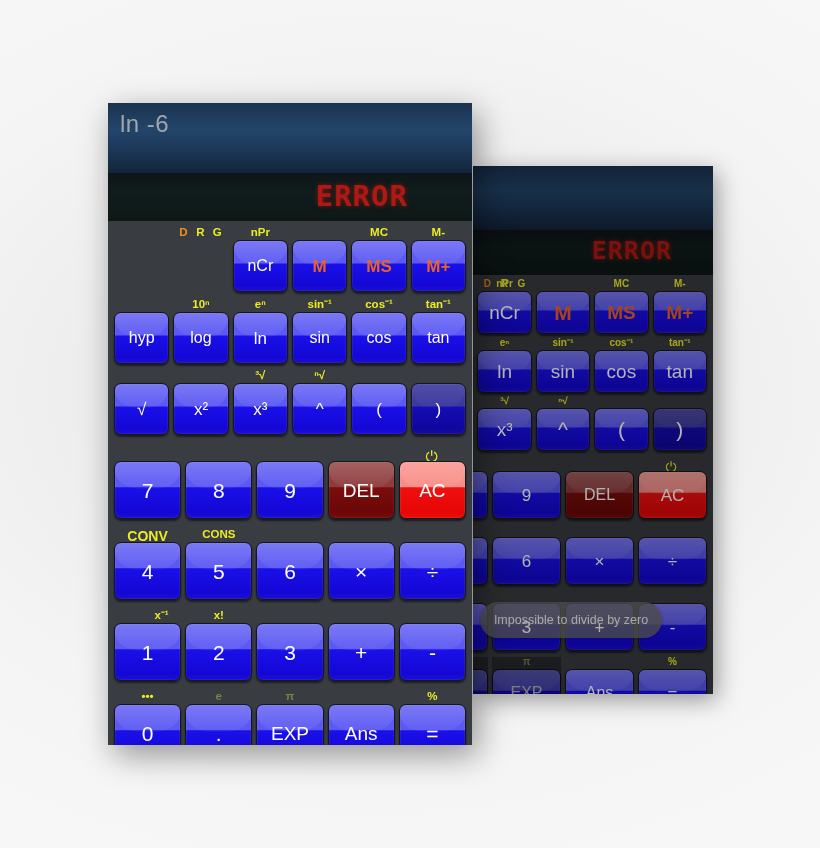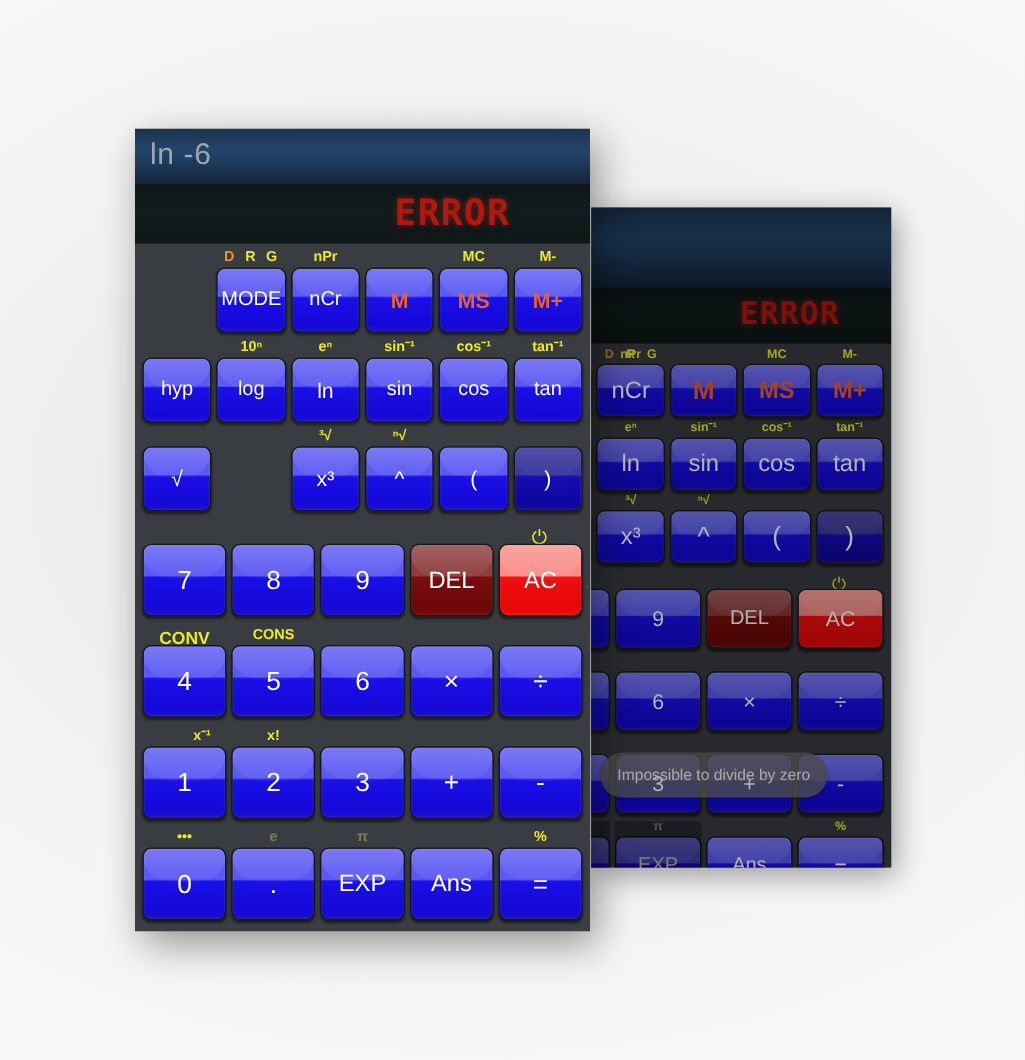--- a/index.html
+++ b/index.html
@@ -230,36 +230,33 @@
         <span class="lab" style="font-size: 17px;">=</span>
       </div>
     </div>
   <div class="toast" id="toast-back" style="left:7px;top:436px;width:182px;height:36px;font-size:12.5px;">
     <span>Impossible to divide by zero</span>
   </div>
   <div class="dim"></div>
 </div>
 
 <div class="calc" id="calc-front">
-  <div class="display" style="height:44px;">
+  <div class="display" style="height:70px;">
     <div class="expr" style="font-size:24px;top:7px;">ln -6</div>
   </div>
   <div class="result-area" style="height:48px;">
     <div class="result" style="font-size:29px;right:64px;top:6px;">ERROR</div>
   </div>
   <div class="keypad" id="keypad-front" style="height:534px;">
       <div class="hint" style="left: 124.667px; width: 55.3333px; top: 6px; font-size: 11.5px;">nPr</div>
       <div class="hint" style="left: 243.333px; width: 55.3333px; top: 6px; font-size: 11.5px;">MC</div>
       <div class="hint" style="left: 302.667px; width: 55.3333px; top: 6px; font-size: 11.5px;">M-</div>
       <div class="hint orange" style="left: 69.3333px; width: 12px; top: 6px; font-size: 11.5px;">D</div>
       <div class="hint" style="left: 86.3333px; width: 12px; top: 6px; font-size: 11.5px;">R</div>
       <div class="hint" style="left: 103.333px; width: 12px; top: 6px; font-size: 11.5px;">G</div>
-      <div class="key" style="left: 65.3333px; top: 19px; width: 55.3333px; height: 52px;">
-        <span class="lab" style="font-size: 16px;">MODE</span>
-      </div>
       <div class="key" style="left: 124.667px; top: 19px; width: 55.3333px; height: 52px;">
         <span class="lab" style="font-size: 16px;">nCr</span>
       </div>
       <div class="key mem" style="left: 184px; top: 19px; width: 55.3333px; height: 52px;">
         <span class="lab" style="font-size: 17px;">M</span>
       </div>
       <div class="key mem" style="left: 243.333px; top: 19px; width: 55.3333px; height: 52px;">
         <span class="lab" style="font-size: 17px;">MS</span>
       </div>
       <div class="key mem" style="left: 302.667px; top: 19px; width: 55.3333px; height: 52px;">
@@ -286,20 +283,23 @@
         <span class="lab" style="font-size: 16px;">cos</span>
       </div>
       <div class="key" style="left: 302.667px; top: 91px; width: 55.3333px; height: 52px;">
         <span class="lab" style="font-size: 16px;">tan</span>
       </div>
       <div class="hint" style="left: 124.667px; width: 55.3333px; top: 149px; font-size: 11.5px;">³√</div>
       <div class="hint" style="left: 184px; width: 55.3333px; top: 149px; font-size: 11.5px;">ⁿ√</div>
       <div class="key" style="left: 6px; top: 162px; width: 55.3333px; height: 52px;">
         <span class="lab" style="font-size: 17px;">√</span>
       </div>
+      <div class="key" style="left: 65.3333px; top: 162px; width: 55.3333px; height: 52px;">
+        <span class="lab" style="font-size: 17px;">x²</span>
+      </div>
       <div class="key" style="left: 124.667px; top: 162px; width: 55.3333px; height: 52px;">
         <span class="lab" style="font-size: 17px;">x³</span>
       </div>
       <div class="key" style="left: 184px; top: 162px; width: 55.3333px; height: 52px;">
         <span class="lab" style="font-size: 17px;">^</span>
       </div>
       <div class="key" style="left: 243.333px; top: 162px; width: 55.3333px; height: 52px;">
         <span class="lab" style="font-size: 17px;">(</span>
       </div>
       <div class="key pressed" style="left: 302.667px; top: 162px; width: 55.3333px; height: 52px;">

